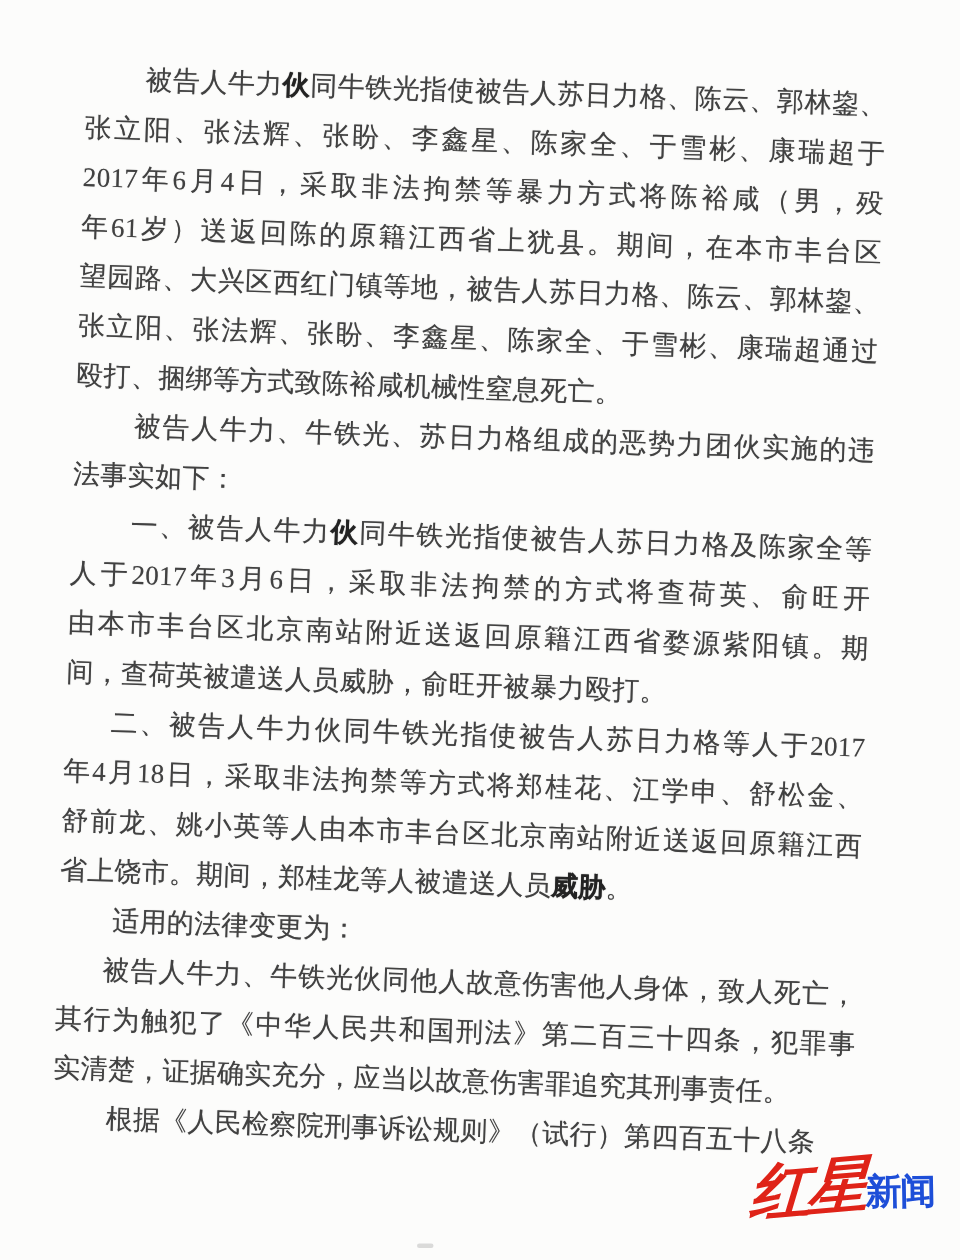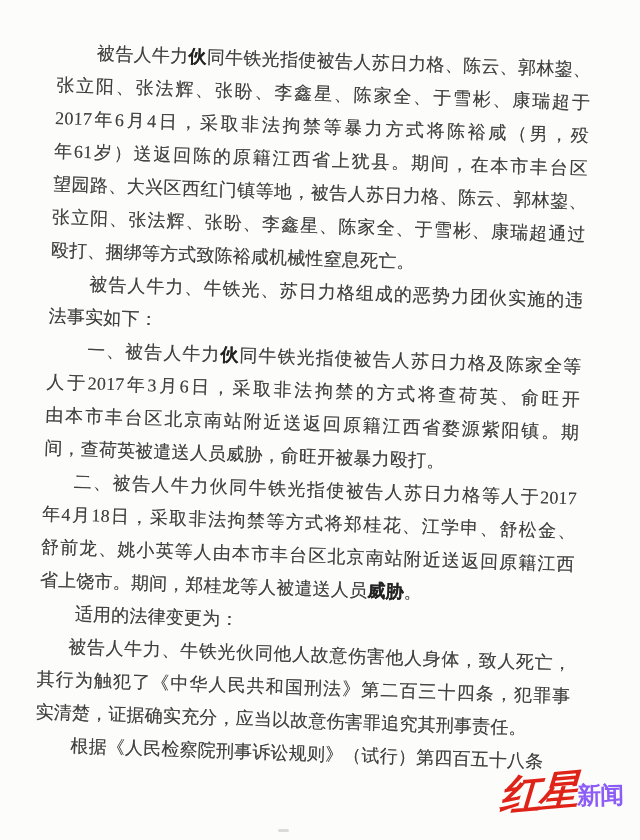--- a/index.html
+++ b/index.html
@@ -109,18 +109,18 @@
         <div class="line" style="text-indent: 2em;"><span>适用的法律变更为：</span></div>
         <div class="line jfy" style="text-indent: 1.7em;"><span>被告人牛力、牛铁光伙同他人故意伤害他人身体，致人死亡，</span></div>
         <div class="line jfy"><span>其行为触犯了《中华人民共和国刑法》第二百三十四条，犯罪事</span></div>
         <div class="line"><span>实清楚，证据确实充分，应当以故意伤害罪追究其刑事责任。</span></div>
         <div class="line" style="text-indent: 2em;"><span>根据《人民检察院刑事诉讼规则》（试行）第四百五十八条</span></div>
       </div>
   </div>
 
   <div class="watermark">
     <span class="wm-script" style="color: rgb(223, 35, 24);">红星</span>
-    <span class="wm-sans" style="color: #8b5cf6;">新闻</span>
+    <span class="wm-sans" style="color: #1d4ed8;">新闻</span>
   </div>
 
   <div class="smudge"></div>
 
 </div>
 
 </body></html>

